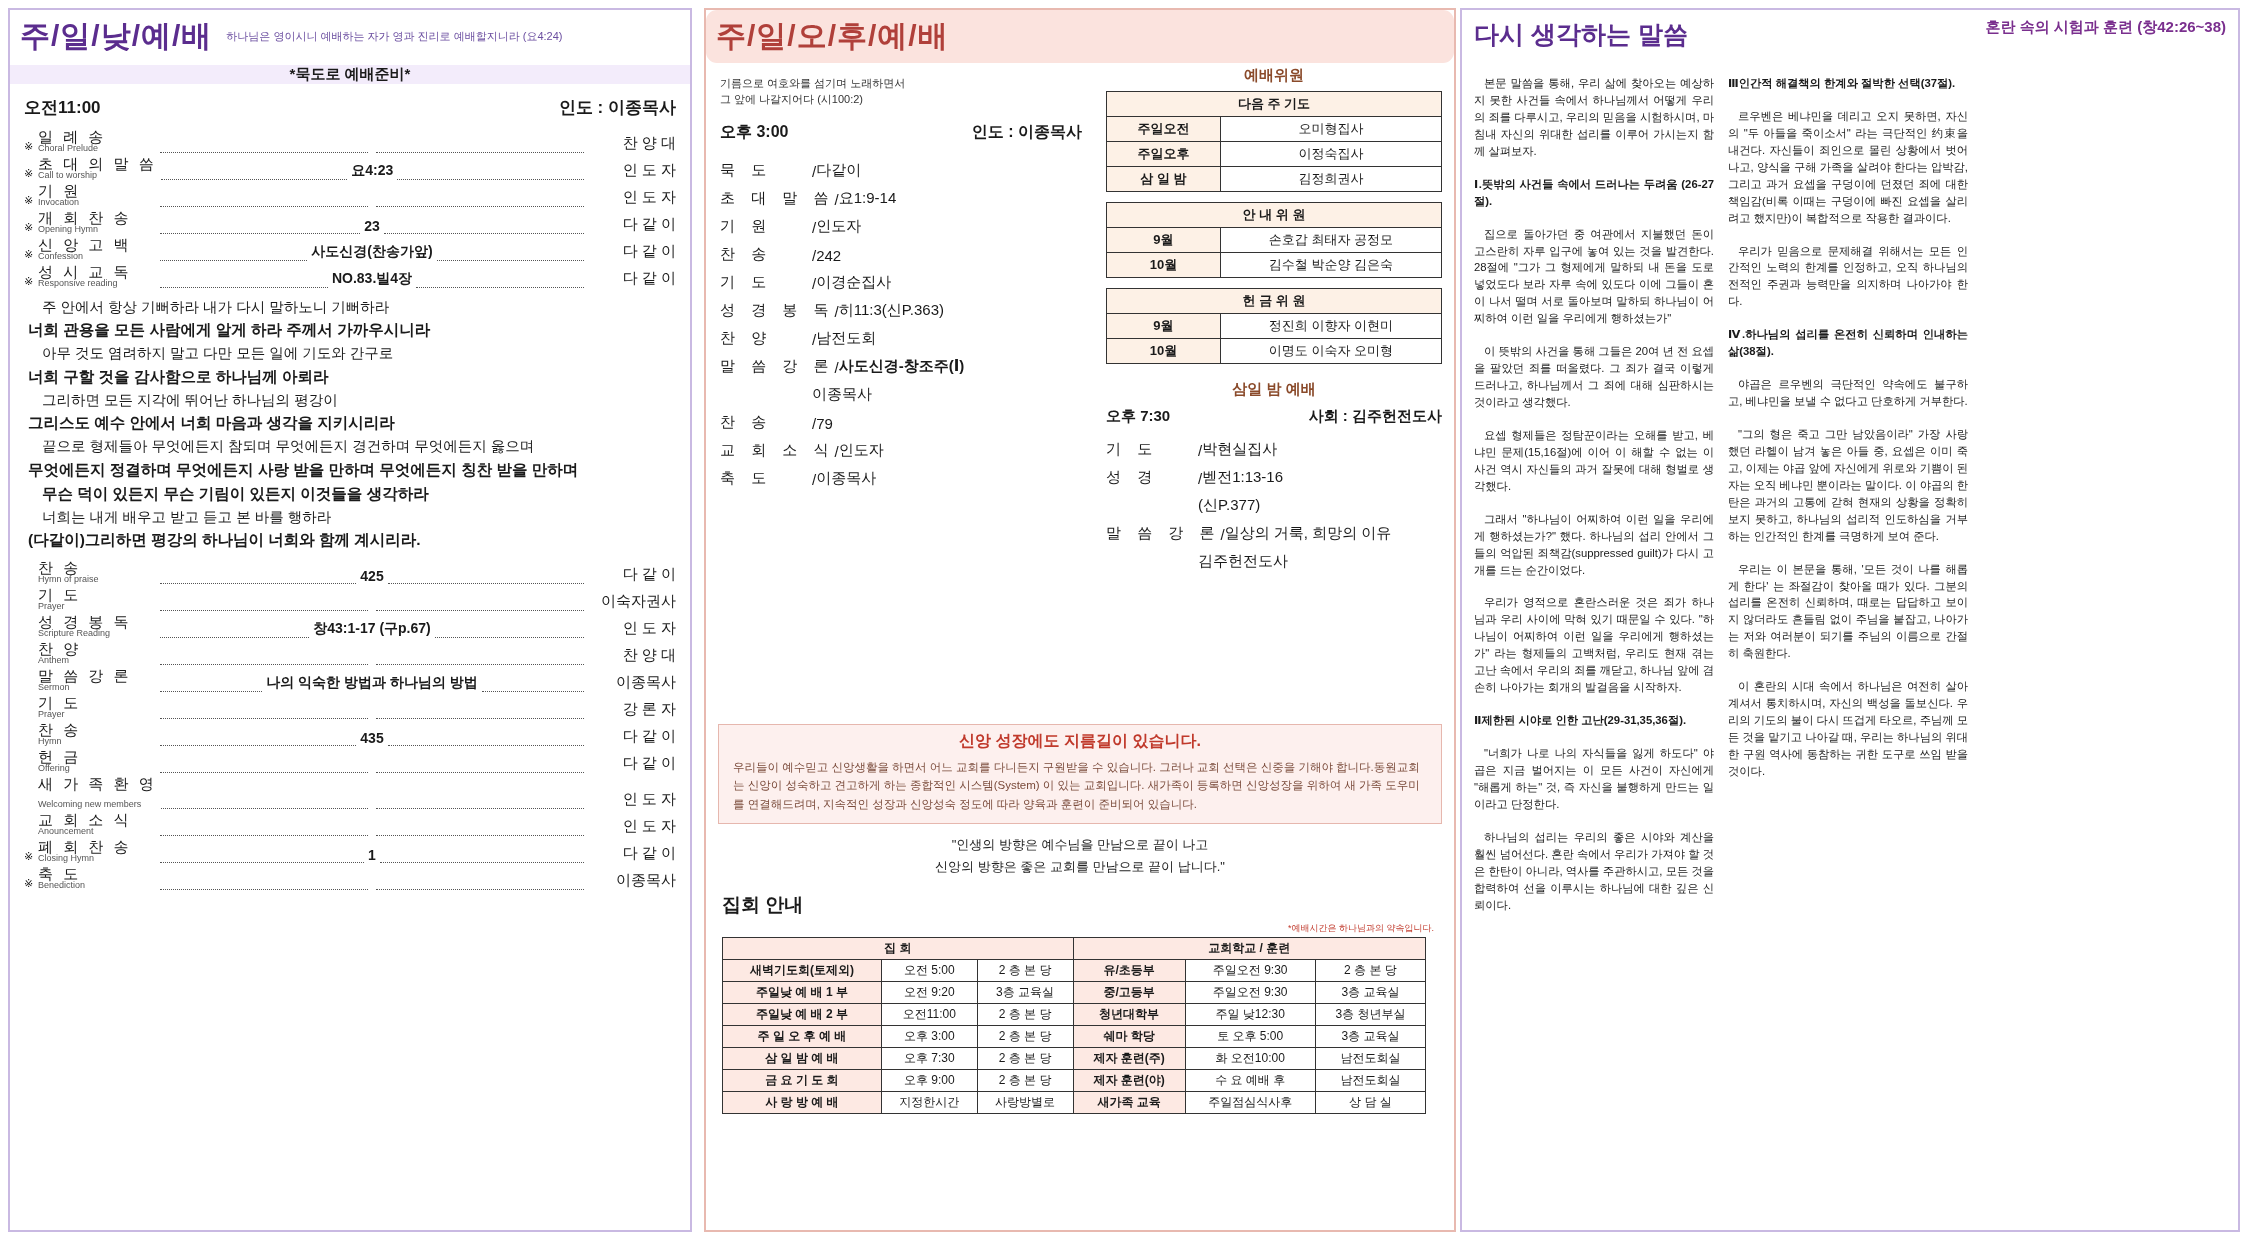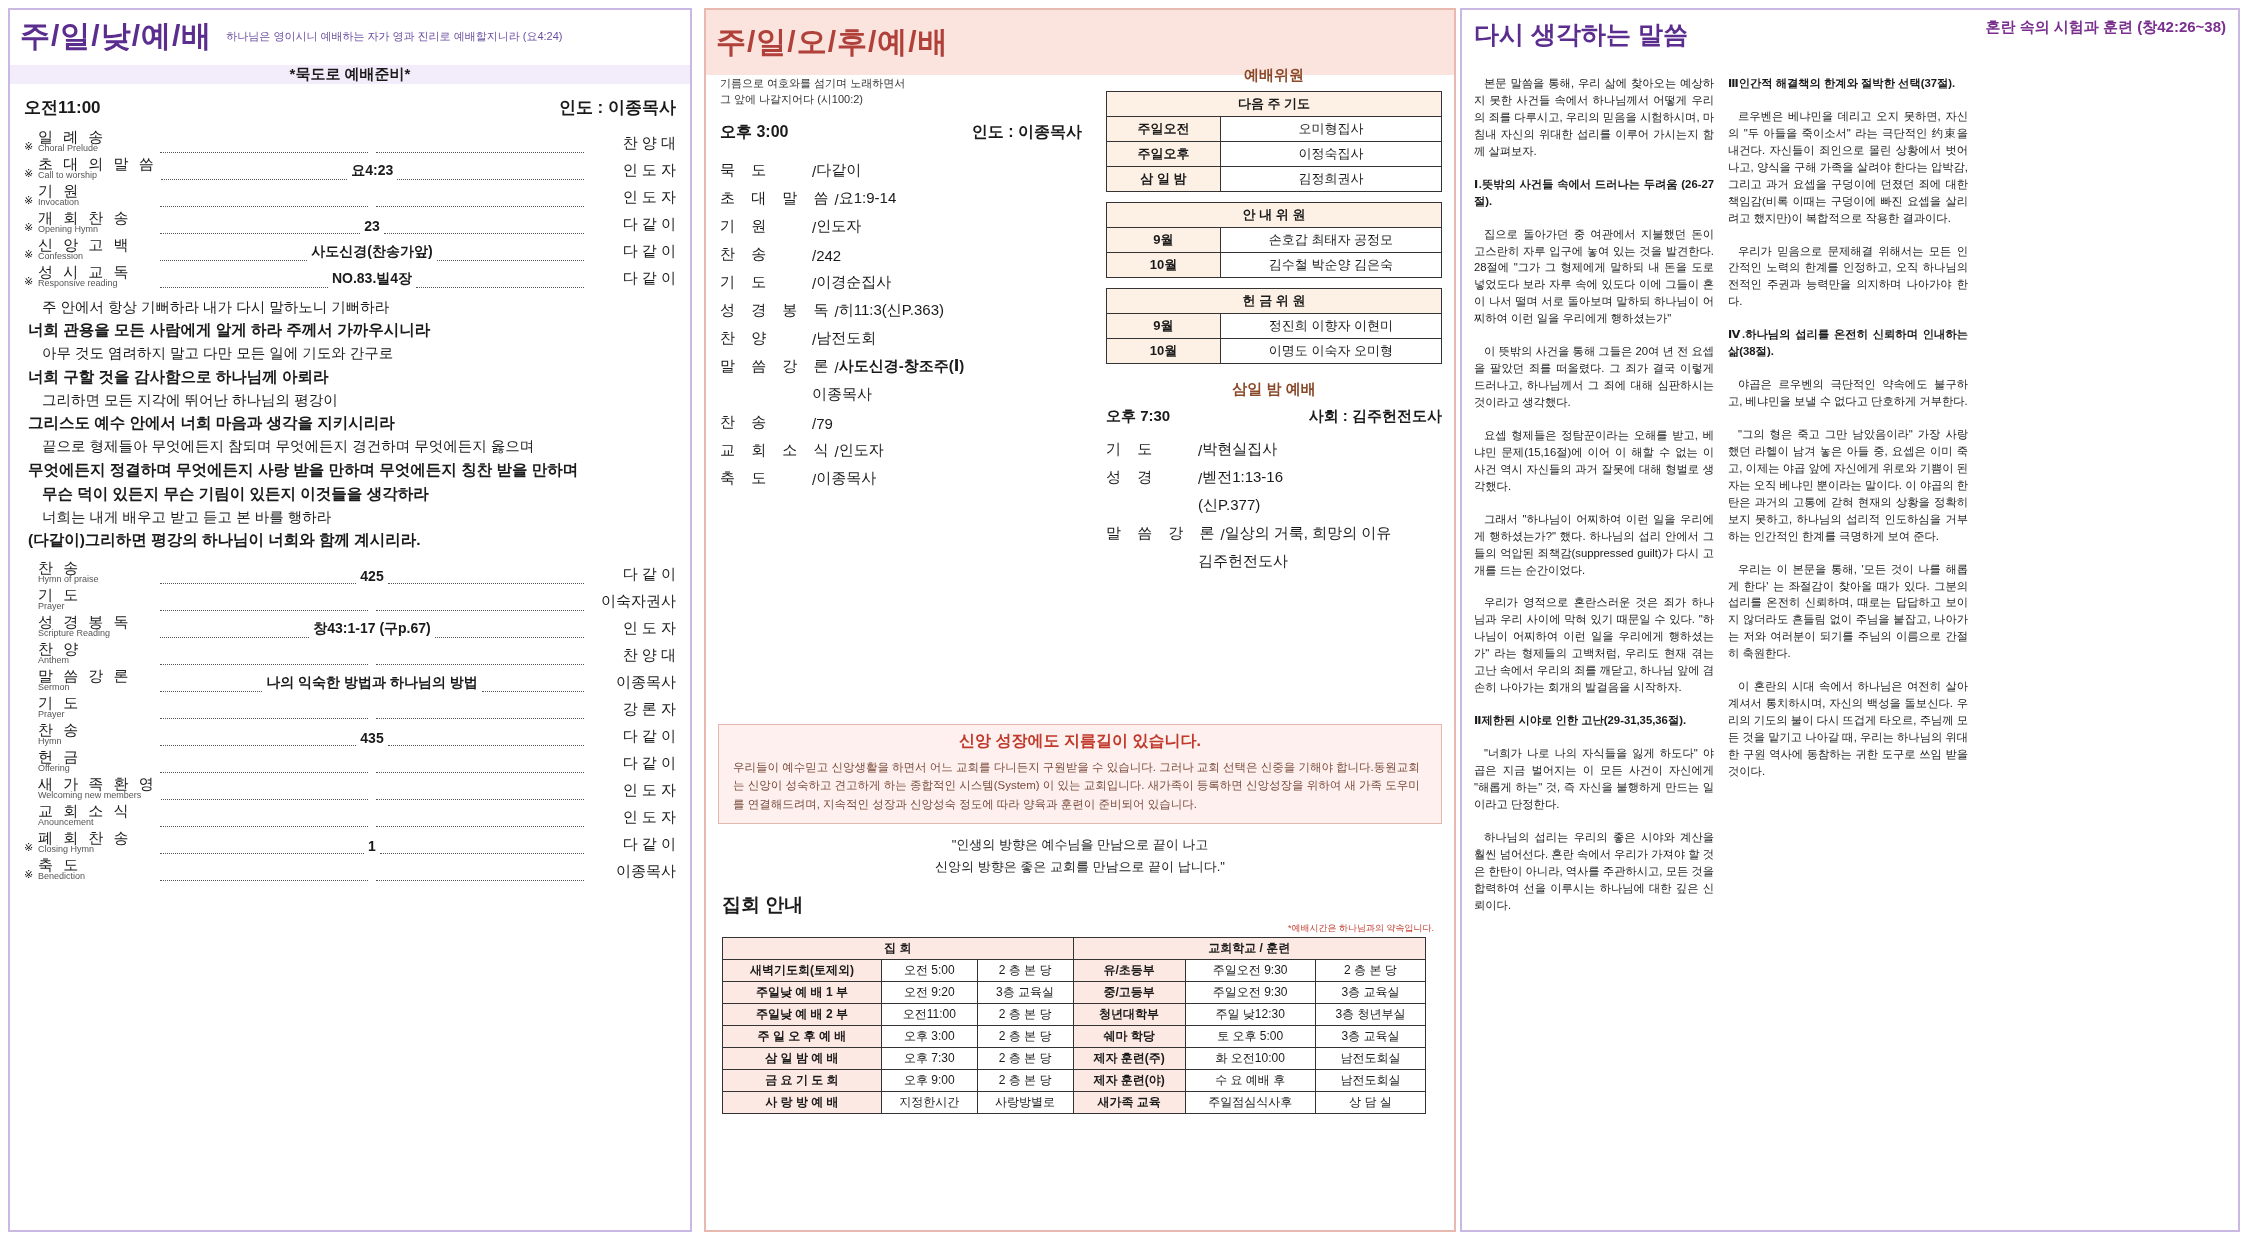--- a/index.html
+++ b/index.html
@@ -33,21 +33,21 @@
   .kstack .e{font-size:9px;color:#555;letter-spacing:0;}
   .mark{width:14px;display:inline-block;font-size:11px;}
   .resp{margin:8px 4px;font-size:14.5px;line-height:1.55;}
   .resp .b{font-weight:bold;font-size:15.5px;}
   .resp .i{padding-left:14px;}
   .lowerlist{margin-top:4px;}
 
   
   #col2{width:760px;}
   .c2-inner{position:absolute;left:4px;top:8px;width:752px;height:1224px;border:2px solid #e8b9b0;box-sizing:border-box;background:#fff;}
-  .c2-head{background:#fbe3de;padding:12px 10px;}
+  .c2-head{background:#fbe3de;padding:6px 10px;border-radius:11px;}
   .c2-title{font-size:30px;font-weight:bold;color:#b0403a;letter-spacing:1px;}
   .c2-left{position:absolute;left:0;top:58px;width:390px;padding:8px 14px;box-sizing:border-box;}
   .c2-right{position:absolute;right:0;top:46px;width:360px;padding:6px 12px;box-sizing:border-box;}
   .c2-note{font-size:11px;color:#333;line-height:1.45;margin-bottom:14px;}
   .c2-ln{display:flex;align-items:flex-end;font-size:15px;margin:9px 0;}
   .c2-ln .l{min-width:92px;letter-spacing:6px;}
   .c2-ln .v{font-weight:normal;}
   .b-title{text-align:center;font-size:15px;font-weight:bold;color:#8a4a2a;margin:4px 0 6px;}
   .btbl{width:100%;border-collapse:collapse;font-size:13px;}
   .btbl th,.btbl td{border:1px solid #333;padding:3px 4px;text-align:center;}
@@ -263,21 +263,21 @@
                 <span class="k">헌            금</span>
                 <span class="e">Offering</span>
               </span>
               <span class="dotted"></span>
               <span style="font-weight: normal; font-size: 14px;"></span>
               <span class="dotted"></span>
               <span class="rt">다  같  이</span>
             </div>
             <div class="ln">
               <span class="mark"></span>
-              <span class="kstack" style="min-width: 118px;">
+              <span class="kstack" style="min-width: 118px; gap: 9px;">
                 <span class="k">새 가 족 환 영</span>
                 <span class="e">Welcoming new members</span>
               </span>
               <span class="dotted"></span>
               <span style="font-weight: normal; font-size: 14px;"></span>
               <span class="dotted"></span>
               <span class="rt">인  도  자</span>
             </div>
             <div class="ln">
               <span class="mark"></span>

